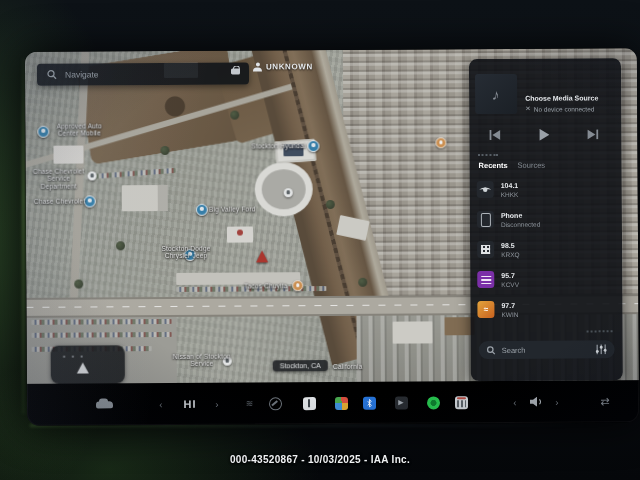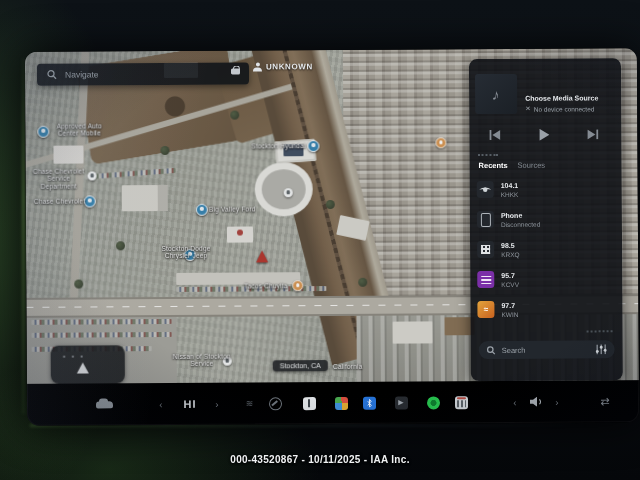--- a/index.html
+++ b/index.html
@@ -411,13 +411,13 @@
         <path d="M10.5 2.5 q2 2.5 0 5" stroke="#aab0b6" stroke-width="1.1" fill="none"></path>
       </svg>
     </div>
     <div class="lb chev" style="left:524px;width:12px;">›</div>
     <div class="lb ic-skip" style="left:568px;width:20px;">⇄</div>
   </div>
 
   <div class="glare"></div>
 </div>
 
-<div class="watermark">000-43520867 - 10/11/2025 - IAA Inc.</div>
+<div class="watermark">000-43520867 - 10/03/2025 - IAA Inc.</div>
 
 </body></html>

